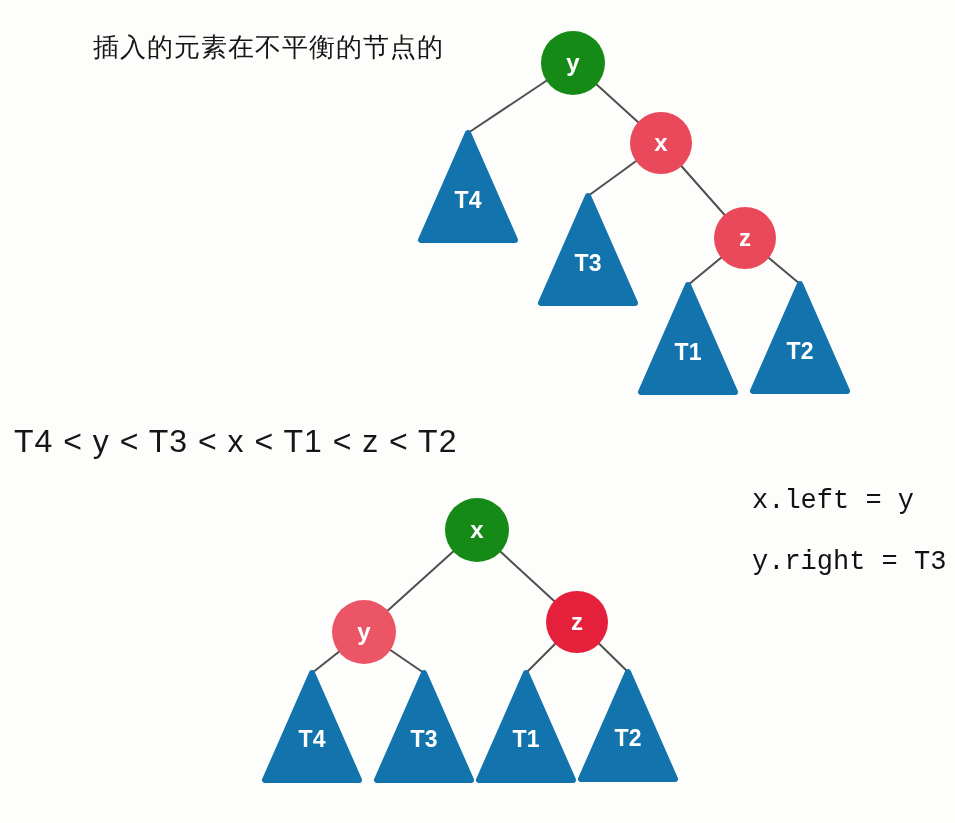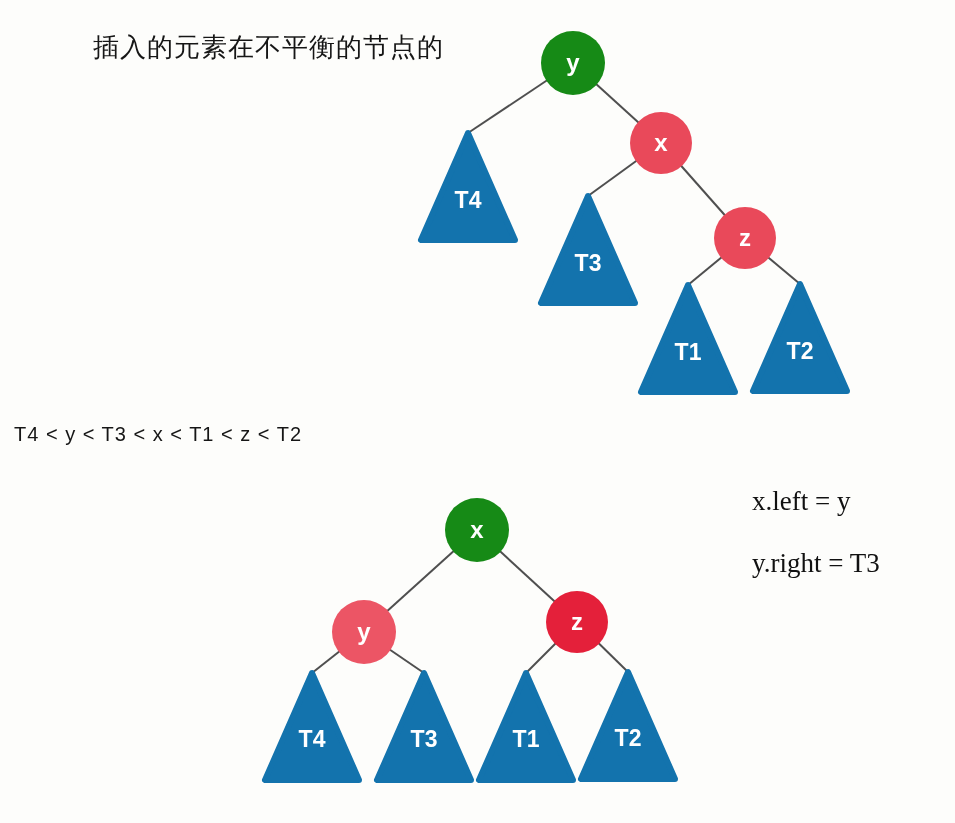--- a/index.html
+++ b/index.html
@@ -21,29 +21,29 @@
     top: 28px;
     font-size: 26px;
     line-height: 39px;
     color: #161616;
     letter-spacing: 1px;
   }
   .inequality {
     position: absolute;
     left: 14px;
     top: 423px;
-    font-size: 20px;
+    font-size: 32px;
     color: #161616;
     letter-spacing: 1px;
   }
   .code-block {
     position: absolute;
     left: 752px;
     top: 486px;
-    font-family: Liberation Serif, serif;
+    font-family: Liberation Mono, monospace;
     font-size: 27px;
     color: #111111;
   }
   .code-line { display: block; }
   .code-line + .code-line { margin-top: 31px; text-align: right; }
   svg#tree-layer {
     position: absolute;
     left: 0;
     top: 0;
   }

